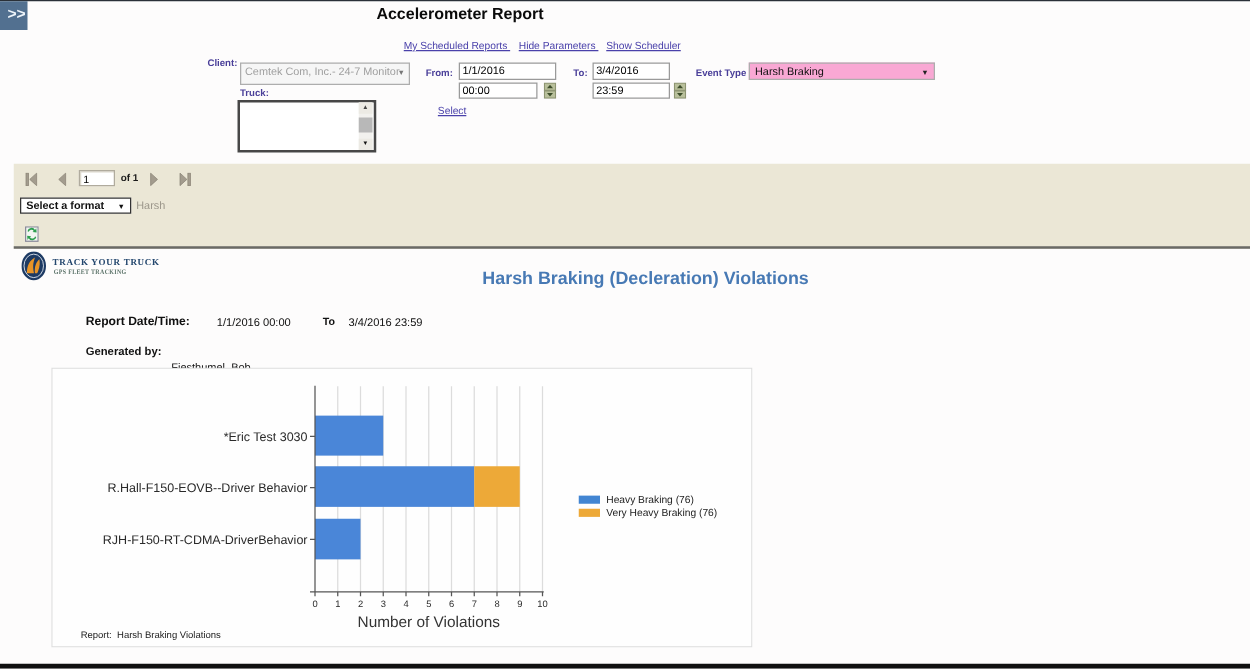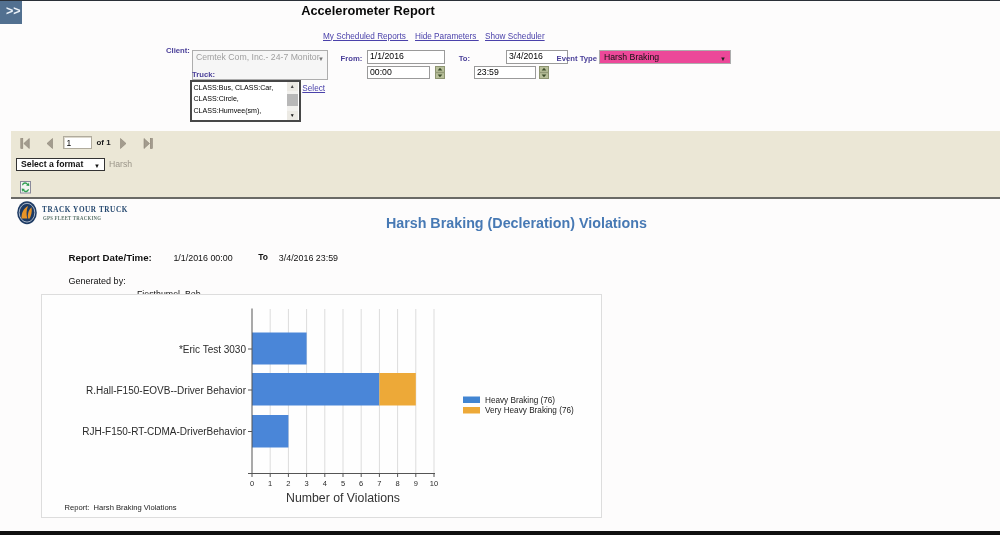--- a/index.html
+++ b/index.html
@@ -19,53 +19,52 @@
 
   <div class="abs" style="left:0;top:1px;width:22px;height:23px;background:#527090;color:#eef4fa;font-weight:bold;font-size:12.5px;text-align:left;padding-left:6px;line-height:20px;">&gt;&gt;</div>
 
   <div class="abs" style="left:0;top:3px;width:736px;text-align:center;font-size:12.8px;font-weight:bold;color:#0a0a0a;">Accelerometer Report</div>
 
   <div class="abs lnk" style="left:323px;top:31.5px;">My&nbsp;Scheduled&nbsp;Reports&nbsp;</div>
   <div class="abs lnk" style="left:415px;top:31.5px;">Hide&nbsp;Parameters&nbsp;</div>
   <div class="abs lnk" style="left:485px;top:31.5px;">Show&nbsp;Scheduler</div>
 
   <div class="abs plabel" style="left:166px;top:46px;">Client:</div>
-  <div class="abs" style="left:192px;top:50px;width:136px;height:30px;background:#f6f6f6;border:1px solid #adadad;font-size:8.7px;color:#9f9f9f;line-height:12px;padding-left:3px;overflow:hidden;">Cemtek Com, Inc.- 24-7 Monitor<span style="position:absolute;right:3px;top:2px;color:#777;font-size:6px;">▼</span></div>
+  <div class="abs" style="left:192px;top:50px;width:136px;height:18px;background:#f6f6f6;border:1px solid #adadad;font-size:8.7px;color:#9f9f9f;line-height:12px;padding-left:3px;overflow:hidden;">Cemtek Com, Inc.- 24-7 Monitor<span style="position:absolute;right:3px;top:2px;color:#777;font-size:6px;">▼</span></div>
   <div class="abs plabel" style="left:340.5px;top:53.5px;">From:</div>
   <div class="tb" style="left:367px;top:50px;width:78px;height:13.5px;">1/1/2016</div>
   <div class="abs plabel" style="left:458.7px;top:53.5px;">To:</div>
-  <div class="tb" style="left:474px;top:50px;width:62px;height:13.5px;margin-left:32px;">3/4/2016</div>
+  <div class="tb" style="left:474px;top:50px;width:62px;height:13.5px;">3/4/2016</div>
   <div class="abs plabel" style="left:556.6px;top:53.5px;">Event Type</div>
-  <div class="abs" style="left:599px;top:50px;width:132px;height:14px;background:#ec4899;border:1px solid #adadad;font-size:8.7px;color:#111;line-height:12px;padding-left:4px;overflow:hidden;">Harsh Braking<span style="position:absolute;right:4px;top:2px;color:#222;font-size:6px;">▼</span></div>
+  <div class="abs" style="left:599px;top:50px;width:149px;height:14px;background:#f9a8d4;border:1px solid #adadad;font-size:8.7px;color:#111;line-height:12px;padding-left:4px;overflow:hidden;">Harsh Braking<span style="position:absolute;right:4px;top:2px;color:#222;font-size:6px;">▼</span></div>
 
   <div class="tb" style="left:367px;top:66px;width:63px;height:13px;">00:00</div>
   <svg class="abs" style="left:434.5px;top:66px;" width="10" height="13" viewBox="0 0 10 13">
     <rect x="0.5" y="0.5" width="9" height="5.8" fill="#b9c09b" stroke="#8d9471"></rect>
     <rect x="0.5" y="6.7" width="9" height="5.8" fill="#b9c09b" stroke="#8d9471"></rect>
     <path d="M5 1.8 L7.4 4.6 L2.6 4.6 Z" fill="#3d4d2a"></path>
     <path d="M5 11.2 L7.4 8.4 L2.6 8.4 Z" fill="#3d4d2a"></path>
   </svg>
   <div class="tb" style="left:474px;top:66px;width:62px;height:13px;">23:59</div>
   <svg class="abs" style="left:539px;top:66px;" width="10" height="13" viewBox="0 0 10 13">
     <rect x="0.5" y="0.5" width="9" height="5.8" fill="#b9c09b" stroke="#8d9471"></rect>
     <rect x="0.5" y="6.7" width="9" height="5.8" fill="#b9c09b" stroke="#8d9471"></rect>
     <path d="M5 1.8 L7.4 4.6 L2.6 4.6 Z" fill="#3d4d2a"></path>
     <path d="M5 11.2 L7.4 8.4 L2.6 8.4 Z" fill="#3d4d2a"></path>
   </svg>
 
   <div class="abs plabel" style="left:192px;top:70px;">Truck:</div>
   <div class="abs" style="left:190px;top:80px;width:110.5px;height:42px;background:#fff;border:2px solid #474747;"></div>
-  <div class="abs" style="left:193.5px;top:82.5px;font-size:7.1px;color:#000;line-height:11.7px;">CLASS:Bus, CLASS:Car,<br>CLASS:Circle,<br>CLASS:Humvee(sm),</div>
 
   <div class="abs" style="left:286.5px;top:82px;width:11.5px;height:38px;background:#f2f1ee;">
     <div style="position:absolute;top:0;left:0;width:11.5px;height:9px;background:#eceae4;font-size:5px;text-align:center;line-height:9px;color:#444;">▲</div>
     <div style="position:absolute;top:12px;left:0.5px;width:10.5px;height:12px;background:#b8b8b8;"></div>
     <div style="position:absolute;bottom:0;left:0;width:11.5px;height:9px;background:#eceae4;font-size:5px;text-align:center;line-height:9px;color:#111;">▼</div>
   </div>
-  <div class="abs lnk" style="left:302.3px;top:84px;">Select</div>
+  <div class="abs lnk" style="left:302.3px;top:84px;padding-left:48px;">Select</div>
 
   <div class="abs" style="left:11px;top:131px;width:989px;height:68px;background:#ebe7d6;border-bottom:2px solid #6a6a66;"></div>
 
   <svg class="abs" style="left:20px;top:137.5px;" width="135" height="11" viewBox="0 0 135 11">
     <g fill="#a39c8e" stroke="#8a8375" stroke-width="0.6">
       <rect x="0.8" y="0.5" width="2" height="10"></rect>
       <path d="M9.3 0.5 L3.8 5.5 L9.3 10.5 Z"></path>
       <path d="M32.5 0.5 L27 5.5 L32.5 10.5 Z"></path>
       <path d="M100.5 0.5 L106 5.5 L100.5 10.5 Z"></path>
       <path d="M124 0.5 L129.5 5.5 L124 10.5 Z"></path>
@@ -91,21 +90,21 @@
     <path d="M10.9 17.5 C10.5 12.8 11.5 8.8 14.5 6.3 C15.4 10.8 14 14.8 12.7 17.5 Z" fill="#e89427"></path>
   </svg>
   <div class="abs" style="left:42px;top:205.5px;font-family:'Liberation Serif',serif;font-weight:bold;font-size:7.2px;letter-spacing:0.6px;color:#24476e;text-align:right;">TRACK YOUR TRUCK</div>
   <div class="abs" style="left:42.5px;top:214.5px;font-family:'Liberation Serif',serif;font-weight:bold;font-size:5.5px;letter-spacing:0.3px;color:#5a7268;transform:scaleX(0.87);transform-origin:0 0;">GPS FLEET TRACKING</div>
   <div class="abs" style="left:0;top:215px;width:647px;text-align:right;font-size:14.3px;font-weight:bold;color:#4779b4;">Harsh Braking (Decleration) Violations</div>
 
   <div class="abs" style="left:68.6px;top:251.5px;font-size:9.7px;font-weight:bold;color:#111;">Report Date/Time:</div>
   <div class="abs" style="left:173.4px;top:252.5px;font-size:8.9px;color:#111;">1/1/2016 00:00</div>
   <div class="abs" style="left:258.3px;top:252px;font-size:8.5px;font-weight:bold;color:#111;">To</div>
   <div class="abs" style="left:278.8px;top:252.5px;font-size:8.9px;color:#111;">3/4/2016 23:59</div>
-  <div class="abs" style="left:68.6px;top:276px;font-size:9px;font-weight:normal;color:#111;">Generated by:</div>
+  <div class="abs" style="left:68.6px;top:276px;font-size:9px;font-weight:bold;color:#111;">Generated by:</div>
   <div class="abs" style="left:137px;top:275px;font-size:8.8px;color:#111;margin-top:14px;">Fiesthumel, Bob</div>
 
   <svg class="abs" style="left:41px;top:294px;" width="561" height="224" viewBox="0 0 561 224">
     <rect x="0.5" y="0.5" width="560" height="223" fill="#fefefe" stroke="#ddd"></rect>
 
     <g stroke="#dcdcdc" stroke-width="1">
       <line x1="229.2" y1="15" x2="229.2" y2="179.5"></line>
       <line x1="247.4" y1="15" x2="247.4" y2="179.5"></line>
       <line x1="265.6" y1="15" x2="265.6" y2="179.5"></line>
       <line x1="283.8" y1="15" x2="283.8" y2="179.5"></line>

